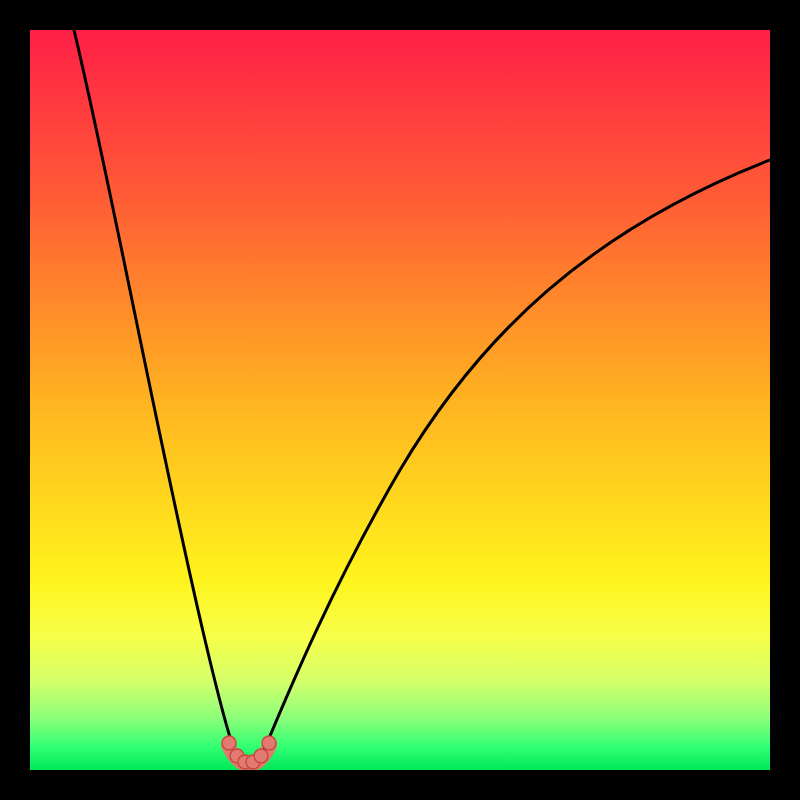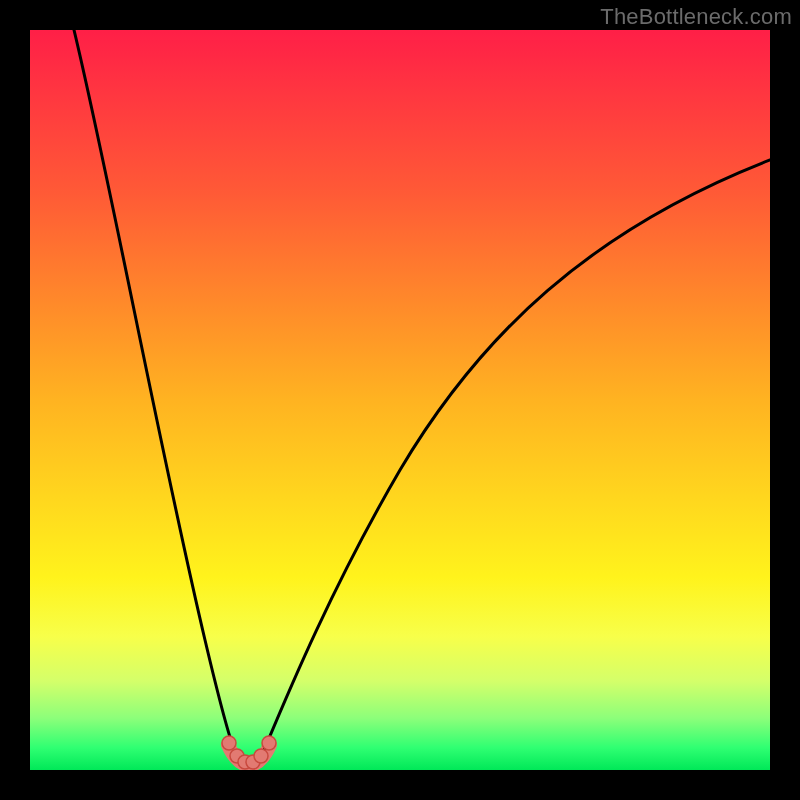--- a/index.html
+++ b/index.html
@@ -77,14 +77,13 @@
       <g fill="#e27a72" stroke="#c8493e" stroke-width="1.5">
         <circle cx="199" cy="713" r="7"></circle>
         <circle cx="207" cy="726" r="7"></circle>
         <circle cx="215" cy="732" r="7"></circle>
         <circle cx="223" cy="732" r="7"></circle>
         <circle cx="231" cy="726" r="7"></circle>
         <circle cx="239" cy="713" r="7"></circle>
       </g>
     </svg>
   </div>
-  <div class="watermark">TheBottleneck.com</div>
 </div>
 
 </body></html>

